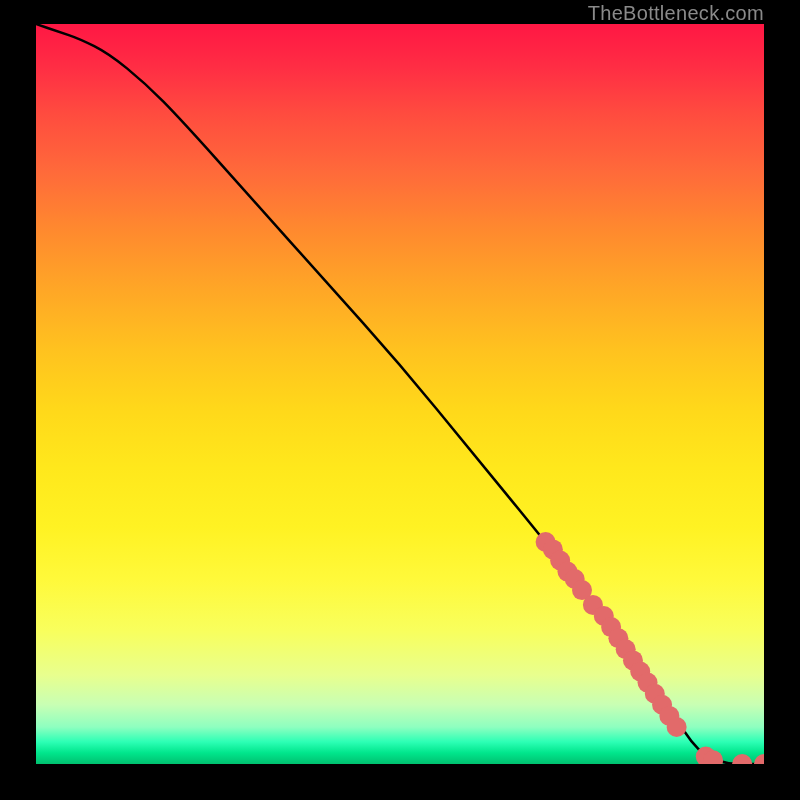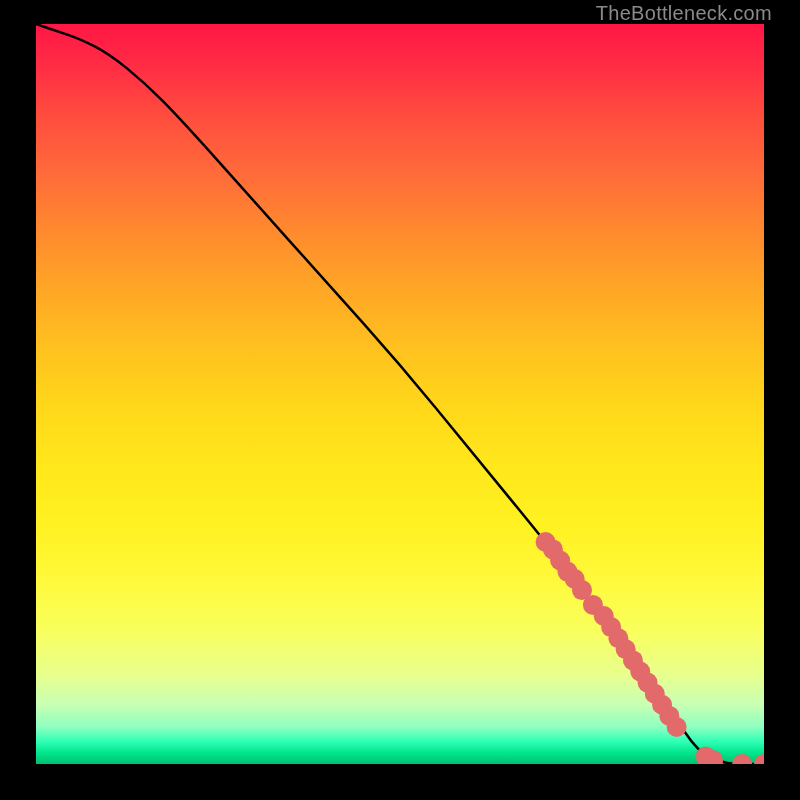--- a/index.html
+++ b/index.html
@@ -40,21 +40,21 @@
       #c8ffb4 92%,
       #8effc0 95%,
       #2dffb5 97%,
       #00e68c 98.5%,
       #00c06f 100%
     );
   }
   .attrib {
     position: absolute;
     top: 2px;
-    right: 28px;
+    right: 36px;
     font-family: Arial, Helvetica, sans-serif;
     font-size: 20px;
     color: #8a8a8a;
     letter-spacing: 0.3px;
   }
   svg.curve {
     position: absolute;
     left: 0;
     top: 0;
     width: 728px;

